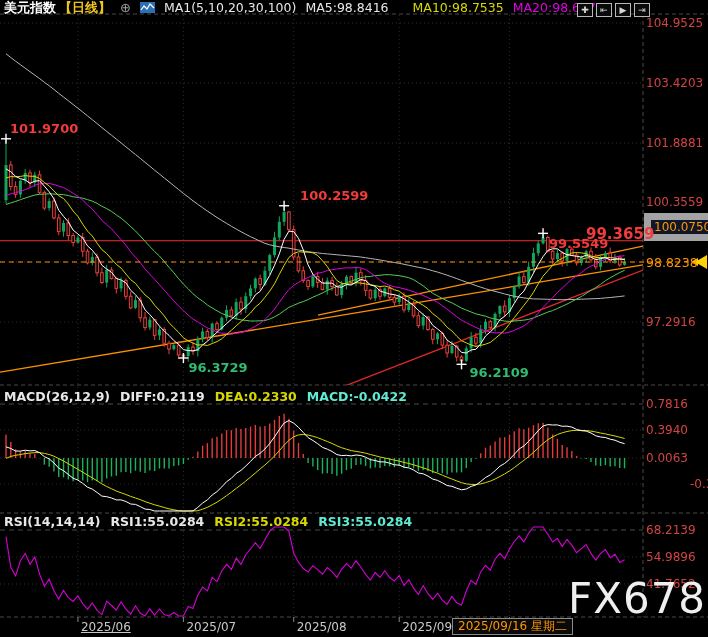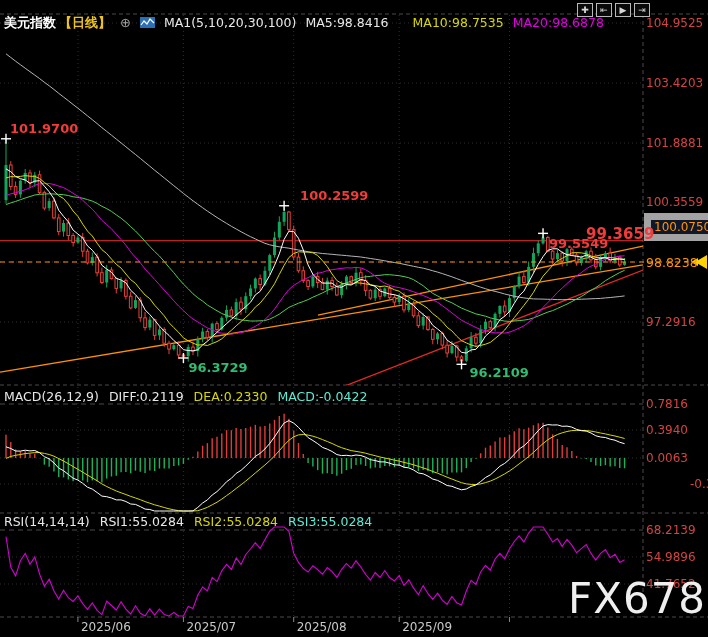--- a/index.html
+++ b/index.html
@@ -1,32 +1,32 @@
 <!DOCTYPE html>
 <html><head>
 <meta charset="utf-8">
 <style>
   html,body{margin:0;padding:0;background:#000;}
   #app{position:relative;width:708px;height:637px;background:#000;overflow:hidden;
        font-family:"DejaVu Sans","Liberation Sans",sans-serif;color:#e6e6e6;}
-  #header{position:absolute;top:15px;left:4px;height:15px;display:flex;align-items:center;gap:9px;
+  #header{position:absolute;top:0;left:4px;height:15px;display:flex;align-items:center;gap:9px;
           font-size:12.5px;white-space:nowrap;z-index:5;}
   .t-title{color:#ffffff;font-weight:bold;font-size:13px;}
   .t-period{color:#f0c41e;font-weight:bold;font-size:13px;}
   .t-add{color:#a0a0a0;font-size:13px;}
   .t-chart-ic{display:inline-block;width:15px;height:11px;background:#2b6fb5;position:relative;}
   .t-chart-ic svg{position:absolute;top:0;left:0;}
   .t-ma1,.t-ma5{color:#e8e8e8;}
   .t-ma10{color:#d8d800;padding-left:15px;}
   .t-ma20{color:#e100e1;}
   #toolbar{position:absolute;top:3px;left:577px;display:flex;gap:3px;z-index:5;}
   .tb-ic{width:14px;height:12px;border:1px solid #b8b8b8;color:#d8d8d8;font-size:9px;
          line-height:12px;text-align:center;background:#0a0a0a;cursor:pointer;}
   #macd-head,#rsi-head{position:absolute;left:4px;display:flex;gap:10px;font-size:12.5px;
-         white-space:nowrap;z-index:5;}
+         white-space:nowrap;z-index:5;font-weight:bold;}
   #macd-head{top:389px;} #rsi-head{top:514px;}
   .i-title,.i-w{color:#e8e8e8;} .i-y{color:#d8d800;} .i-m{color:#5eead4;}
   #chart{position:absolute;top:0;left:0;width:708px;height:637px;z-index:1;}
   #labels{position:absolute;top:0;left:0;width:708px;height:637px;z-index:4;pointer-events:none;text-align:center;}
   .lbl{position:absolute;font-size:12px;white-space:nowrap;line-height:14px;}
   .axr{color:#d24444;}
   .gray{color:#c8c8c8;}
   .ann-red{color:#f23b3b;font-weight:bold;font-size:13px;}
   .ann-green{color:#2fbd72;font-weight:bold;font-size:13px;}
   #boxed-price{position:absolute;left:644px;top:213px;border:7px solid #a3a3a3;background:#0f172a;
@@ -549,29 +549,30 @@
       <div class="lbl axr" style="left: 646px; top: 136px;">101.8881</div>
       <div class="lbl axr" style="left: 646px; top: 195px;">100.3559</div>
       <div class="lbl axr" style="left: 646px; top: 315px;">97.2916</div>
       <div class="lbl axr" style="left: 646px; top: 397px;">0.7816</div>
       <div class="lbl axr" style="left: 646px; top: 423px;">0.3940</div>
       <div class="lbl axr" style="left: 646px; top: 451px;">0.0063</div>
       <div class="lbl axr" style="left: 646px; top: 477px; margin-left: 44px;">-0.3813</div>
       <div class="lbl axr" style="left: 646px; top: 523px;">68.2139</div>
       <div class="lbl axr" style="left: 646px; top: 550px;">54.9896</div>
       <div class="lbl axr" style="left: 646px; top: 577px;">41.7652</div>
-      <div class="lbl gray" style="left: 80.925px; top: 620px;">2025/06</div>
+      <div class="lbl gray" style="left: 80.925px; top: 620px; text-decoration: underline;">2025/06</div>
       <div class="lbl gray" style="left: 186.415px; top: 620px;">2025/07</div>
       <div class="lbl gray" style="left: 296.7px; top: 620px;">2025/08</div>
       <div class="lbl gray" style="left: 402.19px; top: 620px;">2025/09</div>
       <div class="lbl ann-red" style="left: 10px; top: 121.787px;">101.9700</div>
       <div class="lbl ann-red" style="left: 300.11px; top: 188.76px;">100.2599</div>
       <div class="lbl ann-red" style="left: 549.04px; top: 217.37px; margin-top: 20px;">99.5549</div>
       <div class="lbl ann-green" style="left: 188.415px; top: 360.986px;">96.3729</div>
       <div class="lbl ann-green" style="left: 469.525px; top: 366.331px;">96.2109</div>
     </div>
 
   <div id="boxed-price">100.0750</div>
   <div id="line-price-label">99.3659</div>
   <div id="cur-price">98.8238</div>
+  <div id="date-box">2025/09/16 星期二</div>
   <div id="watermark">FX678</div>
 
 </div>
 
 </body></html>

